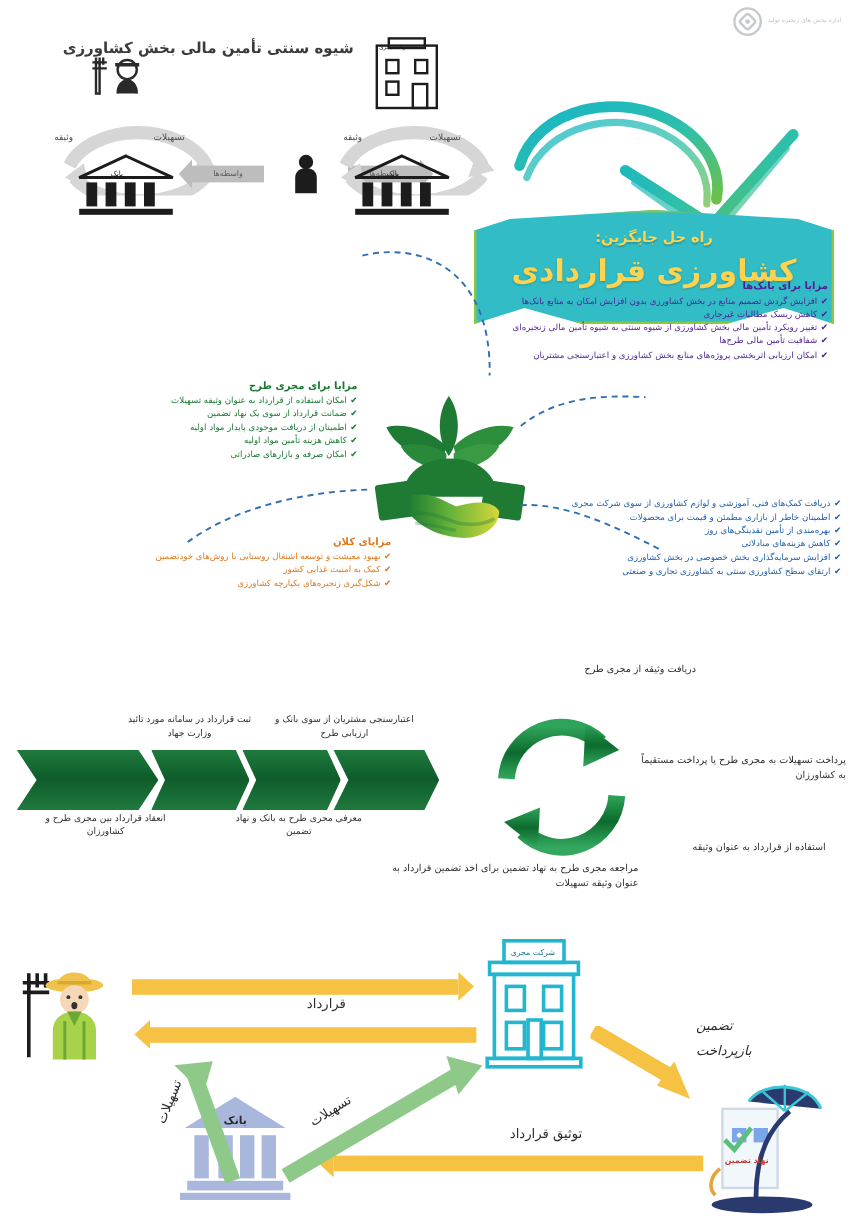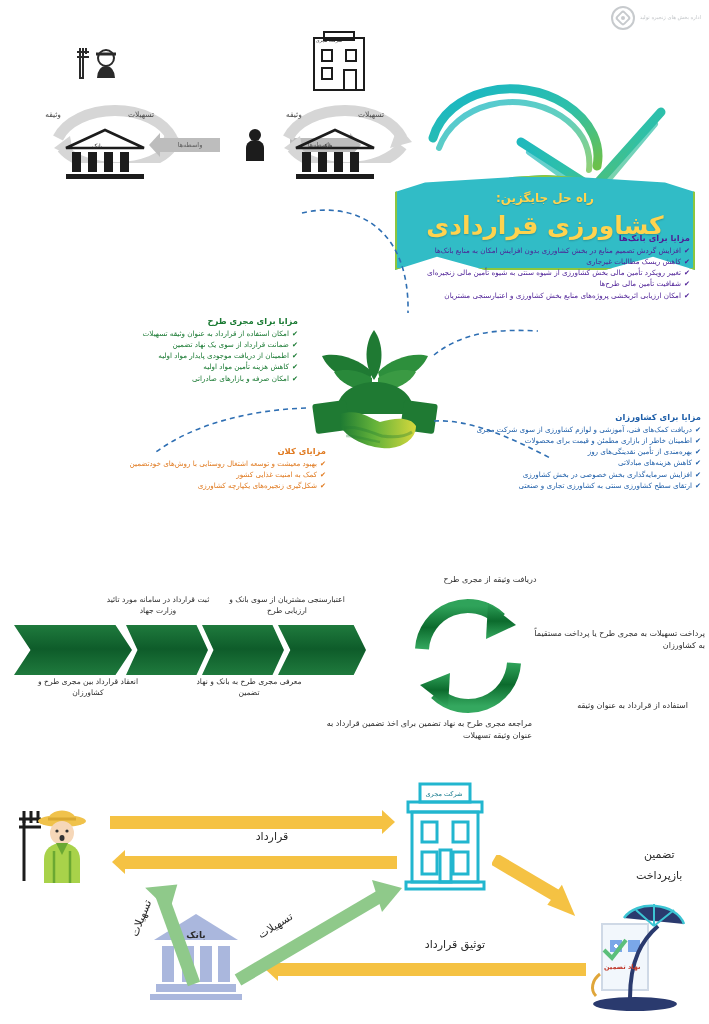--- a/index.html
+++ b/index.html
@@ -142,20 +142,21 @@
 </head>
 <body>
 
 <div class="canvas">
 
   <div class="abs" id="ministry-logo">
     <div class="txt rtl">اداره بخش های زنجیره تولید</div>
     <div class="mark"></div>
   </div>
 
+  <div class="abs rtl" id="traditional-title">شیوه سنتی تأمین مالی بخش کشاورزی</div>
 
   <div class="abs" style="top:68px;left:40px;width:150px;height:92px;">
     <svg width="150" height="95" viewBox="0 0 150 95">
       <path d="M18,70 A60,40 0 0 1 132,70" fill="none" stroke="#d6d6d6" stroke-width="11"></path>
       <polygon points="128,58 142,74 120,80" fill="#d6d6d6"></polygon>
       <path d="M132,78 A60,34 0 0 1 22,80" fill="none" stroke="#d6d6d6" stroke-width="11"></path>
       <polygon points="30,68 14,80 34,90" fill="#d6d6d6"></polygon>
     </svg>
   </div>
   <div class="abs" id="farmer-icon-bw" style="top:42px;left:72px;width:62px;height:48px;">
@@ -300,21 +301,20 @@
           <span class="t">کاهش هزینه تأمین مواد اولیه</span>
         </li>
       <li>
           <span class="tick">✔</span>
           <span class="t">امکان صرفه و بازارهای صادراتی</span>
         </li>
     </ul>
   </div>
 
   <div class="abs rtl" id="benefits-farmers">
-    <div class="benefit-head">مزایا برای کشاورزان</div>
     <ul class="benefit-list">
       <li>
           <span class="tick">✔</span>
           <span class="t">دریافت کمک‌های فنی، آموزشی و لوازم کشاورزی از سوی شرکت مجری</span>
         </li>
       <li>
           <span class="tick">✔</span>
           <span class="t">اطمینان خاطر از بازاری مطمئن و قیمت برای محصولات</span>
         </li>
       <li>
@@ -414,21 +414,21 @@
           <stop offset="100%" stop-color="#34a85f"></stop>
         </linearGradient>
       </defs>
       <path d="M14,64 A46,46 0 0 1 92,34" fill="none" stroke="url(#cg)" stroke-width="14" stroke-linecap="butt"></path>
       <polygon points="80,18 108,40 78,54" fill="url(#cg)"></polygon>
       <path d="M106,78 A46,46 0 0 1 28,108" fill="none" stroke="url(#cg)" stroke-width="14" stroke-linecap="butt"></path>
       <polygon points="40,122 12,100 42,88" fill="url(#cg)"></polygon>
     </svg>
   </div>
 
-  <div class="abs cycle-lbl rtl" style="top:574px;left:400px;width:180px;text-align:center;">دریافت وثیقه از مجری طرح</div>
+  <div class="abs cycle-lbl rtl" style="top:552px;left:400px;width:180px;text-align:right;">دریافت وثیقه از مجری طرح</div>
   <div class="abs cycle-lbl rtl" style="top:628px;left:530px;width:175px;">پرداخت تسهیلات به مجری طرح یا پرداخت مستقیماً به کشاورزان</div>
   <div class="abs cycle-lbl rtl" style="top:700px;left:528px;width:160px;">استفاده از قرارداد به عنوان وثیقه</div>
   <div class="abs cycle-lbl rtl" style="top:718px;left:324px;width:208px;">مراجعه مجری طرح به نهاد تضمین برای اخذ تضمین قرارداد به عنوان وثیقه تسهیلات</div>
 
   <div class="abs" id="farmer-figure">
     <svg width="78" height="92" viewBox="0 0 78 92">
 
       <g stroke="#1c1c1c" stroke-width="3" fill="none">
         <path d="M6 24v62"></path>
         <path d="M1 24h22M1 32h22M6 16v12M13 16v12M20 16v12"></path>
@@ -497,21 +497,21 @@
   <div class="abs y-arrow to-right" style="top:816px;left:110px;width:272px;"></div>
   <div class="abs y-arrow to-left" style="top:856px;left:125px;width:272px;"></div>
   <div class="abs rtl bot-lbl" style="top:830px;left:232px;width:80px;text-align:center;">قرارداد</div>
 
   <svg class="abs" style="top:855px;left:492px;" width="110" height="66">
     <g>
       <path d="M2,4 L70,44" stroke="#f5c243" stroke-width="13" stroke-linecap="butt"></path>
       <polygon points="64,32 88,56 58,56" fill="#f5c243" transform="rotate(22 73 46)"></polygon>
     </g>
   </svg>
-  <div class="abs rtl bot-lbl" style="top:845px;left:636px;line-height:1.9;text-align:center;">
+  <div class="abs rtl bot-lbl" style="top:845px;left:580px;line-height:1.9;text-align:left;font-style:italic;">
     <div>تضمین</div>
     <div>بازپرداخت</div>
   </div>
 
   <div class="abs y-arrow to-left" style="top:963px;left:278px;width:308px;"></div>
   <div class="abs rtl bot-lbl" style="top:938px;left:400px;width:110px;text-align:center;">توثیق قرارداد</div>
 
   <svg class="abs" style="top:880px;left:222px;" width="184" height="112">
     <path d="M16,100 L162,14" stroke="#8fc98a" stroke-width="13"></path>
     <polygon points="150,0 180,8 160,32" fill="#8fc98a"></polygon>

